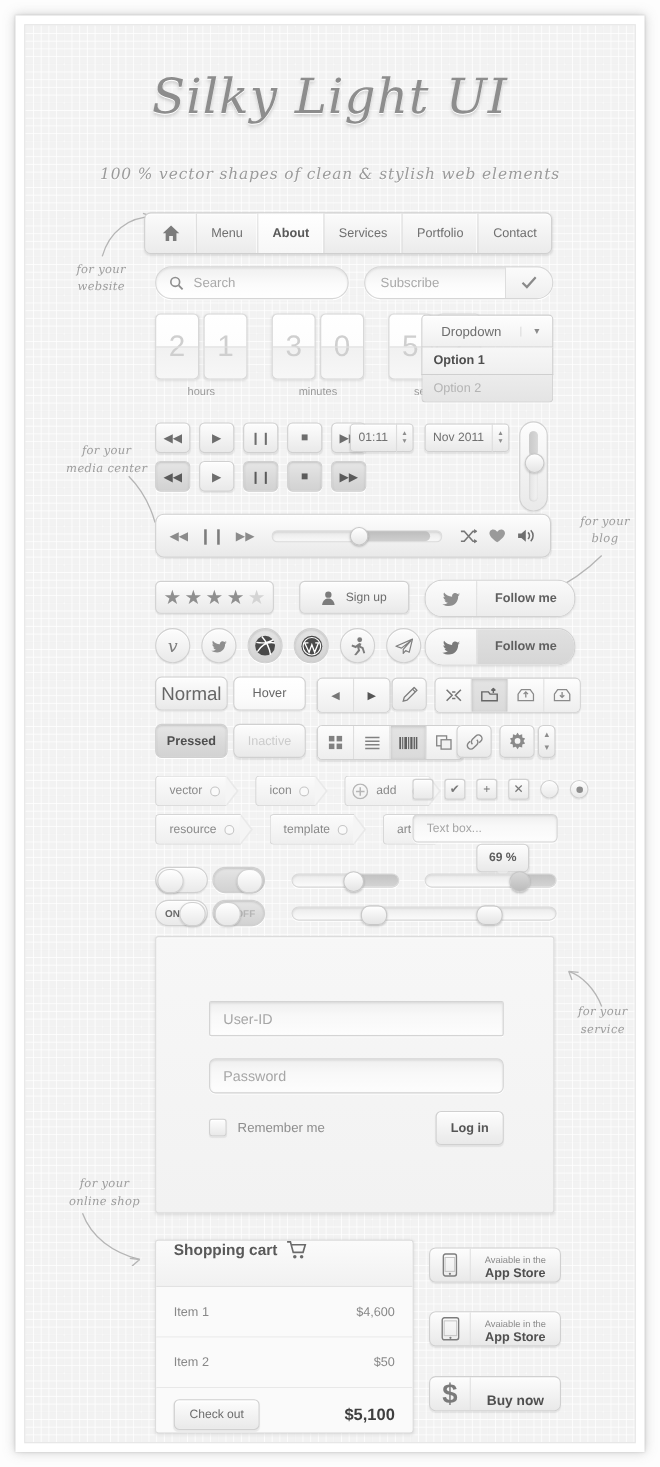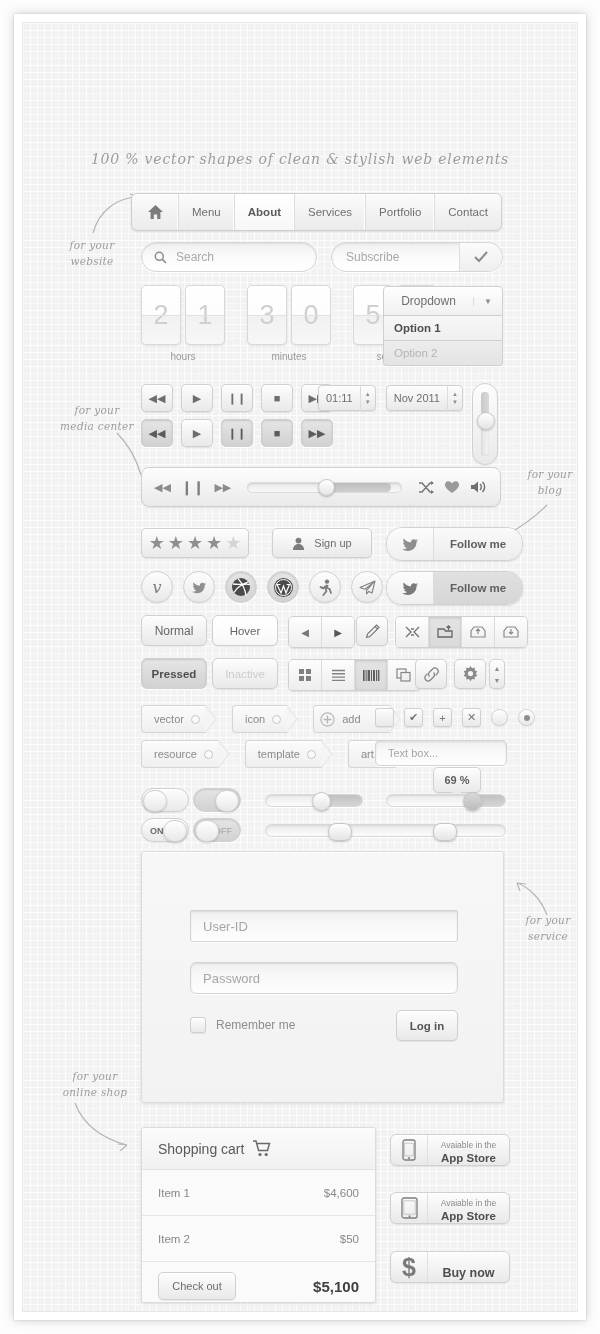--- a/index.html
+++ b/index.html
@@ -177,21 +177,21 @@
 
   .tip-bubble{position:absolute;width:48px;height:26px;border-radius:5px;font-size:11px;font-weight:bold;color:#5d5d5d;}
   .tip-bubble:after{content:"";position:absolute;left:50%;bottom:-6px;margin-left:-5px;width:0;height:0;
     border-left:5px solid transparent;border-right:5px solid transparent;border-top:6px solid #eaeaea;}
 
   
   .panel{background:linear-gradient(to bottom,#f7f7f7,#f2f2f2);border:1px solid #dcdcdc;border-radius:3px;
     box-shadow:0 1px 3px rgba(0,0,0,.10),inset 0 1px 0 #fff;box-sizing:border-box;}
   .field{height:32px;border-radius:5px;display:flex;align-items:center;padding:0 12px;font-size:13px;color:#a6a6a6;box-sizing:border-box;}
 
-  .cart-head{height:42px;display:flex;align-items:center;padding:0 16px;gap:8px;font-size:14px;color:#595959;font-weight:normal;
+  .cart-head{height:42px;display:flex;align-items:flex-start;padding:0 16px;gap:8px;font-size:14px;color:#595959;font-weight:bold;
     background:linear-gradient(to bottom,#fbfbfb,#f1f1f1);border-bottom:1px solid #e2e2e2;box-sizing:border-box;}
   .cart-row{height:46px;display:flex;align-items:center;justify-content:space-between;padding:0 16px;
     font-size:11.5px;color:#888;border-bottom:1px solid #e6e6e6;box-sizing:border-box;background:#fafafa;}
   .cart-foot{height:48px;display:flex;align-items:center;justify-content:space-between;padding:0 16px;box-sizing:border-box;background:#fafafa;}
 
   .store{width:120px;height:32px;border-radius:6px;display:flex;align-items:flex-end;box-sizing:border-box;}
   .store .ic{width:36px;display:flex;align-items:center;justify-content:center;border-right:1px solid #e0e0e0;height:100%;}
   .store .tx{flex:1;text-align:center;line-height:1.25;}
   .store .t1{font-size:8.5px;color:#8a8a8a;}
   .store .t2{font-size:11.5px;color:#4f4f4f;font-weight:bold;}
@@ -202,20 +202,21 @@
   .arrow{position:absolute;pointer-events:none;}
   svg{display:block;}
 </style>
 </head>
 <body>
 
 <div class="page">
 <div class="frame">
 <div class="canvas">
 
+  <div class="title">Silky Light UI</div>
   <div class="subtitle">100 % vector shapes of clean &amp; stylish web elements</div>
 
   <div class="anno" style="left:26px;top:215px;width:86px;">
     <div>for your</div>
     <div>website</div>
   </div>
   <div class="arrow" style="left:66px;top:168px;">
     <svg width="56" height="46" viewBox="0 0 56 46">
             <path d="M4 42 C10 20 28 6 50 6" stroke="#b5b5b5" stroke-width="1.2" fill="none"></path>
             <path d="M50 6 L41 3 M50 6 L44 13" stroke="#b5b5b5" stroke-width="1.2" fill="none"></path>
@@ -499,21 +500,21 @@
 
   <div class="split dark" style="position:absolute;left:363px;top:548px;">
     <div class="a">
       <svg width="18" height="15" viewBox="0 0 18 15">
               <path d="M17 2 C16.3 2.5 15.6 2.8 14.8 3 C14 2.2 12.8 1.9 11.7 2.4 C10.5 2.9 9.8 4.1 10 5.4 C7 5.2 4.4 3.8 2.7 1.6 C1.8 3.1 2.3 5 3.7 5.9 C3.1 5.9 2.6 5.7 2.1 5.5 C2.1 7 3.2 8.3 4.6 8.6 C4.1 8.8 3.6 8.8 3.1 8.7 C3.5 10 4.7 10.9 6.1 10.9 C4.7 12 2.9 12.5 1.1 12.3 C2.9 13.4 5 14 7.1 14 C12.6 14 15.7 9.3 15.5 5.1 C16.1 4.6 16.6 4 17 3.3 C16.4 3.6 15.8 3.8 15.2 3.9 C15.9 3.5 16.6 2.8 17 2Z" fill="#7a7a7a"></path>
             </svg>
     </div>
     <div class="b">Follow me</div>
   </div>
 
-  <div class="sk" style="position:absolute;left:118px;top:592px;width:66px;height:31px;border-radius:6px;font-size:12px;color:#666;">Normal</div>
+  <div class="sk" style="position:absolute;left:118px;top:592px;width:66px;height:31px;border-radius:6px;font-size:17px;color:#666;">Normal</div>
   <div class="sk sk-white" style="position:absolute;left:189px;top:592px;width:66px;height:31px;border-radius:6px;font-size:11.5px;color:#666;">Hover</div>
 
   <div class="grp" style="position:absolute;left:265px;top:593px;">
     <div>
             <span style="color:#777;font-size:10px;">◀</span>
           </div>
     <div>
             <span style="color:#555;font-size:10px;">▶</span>
           </div>
   </div>

